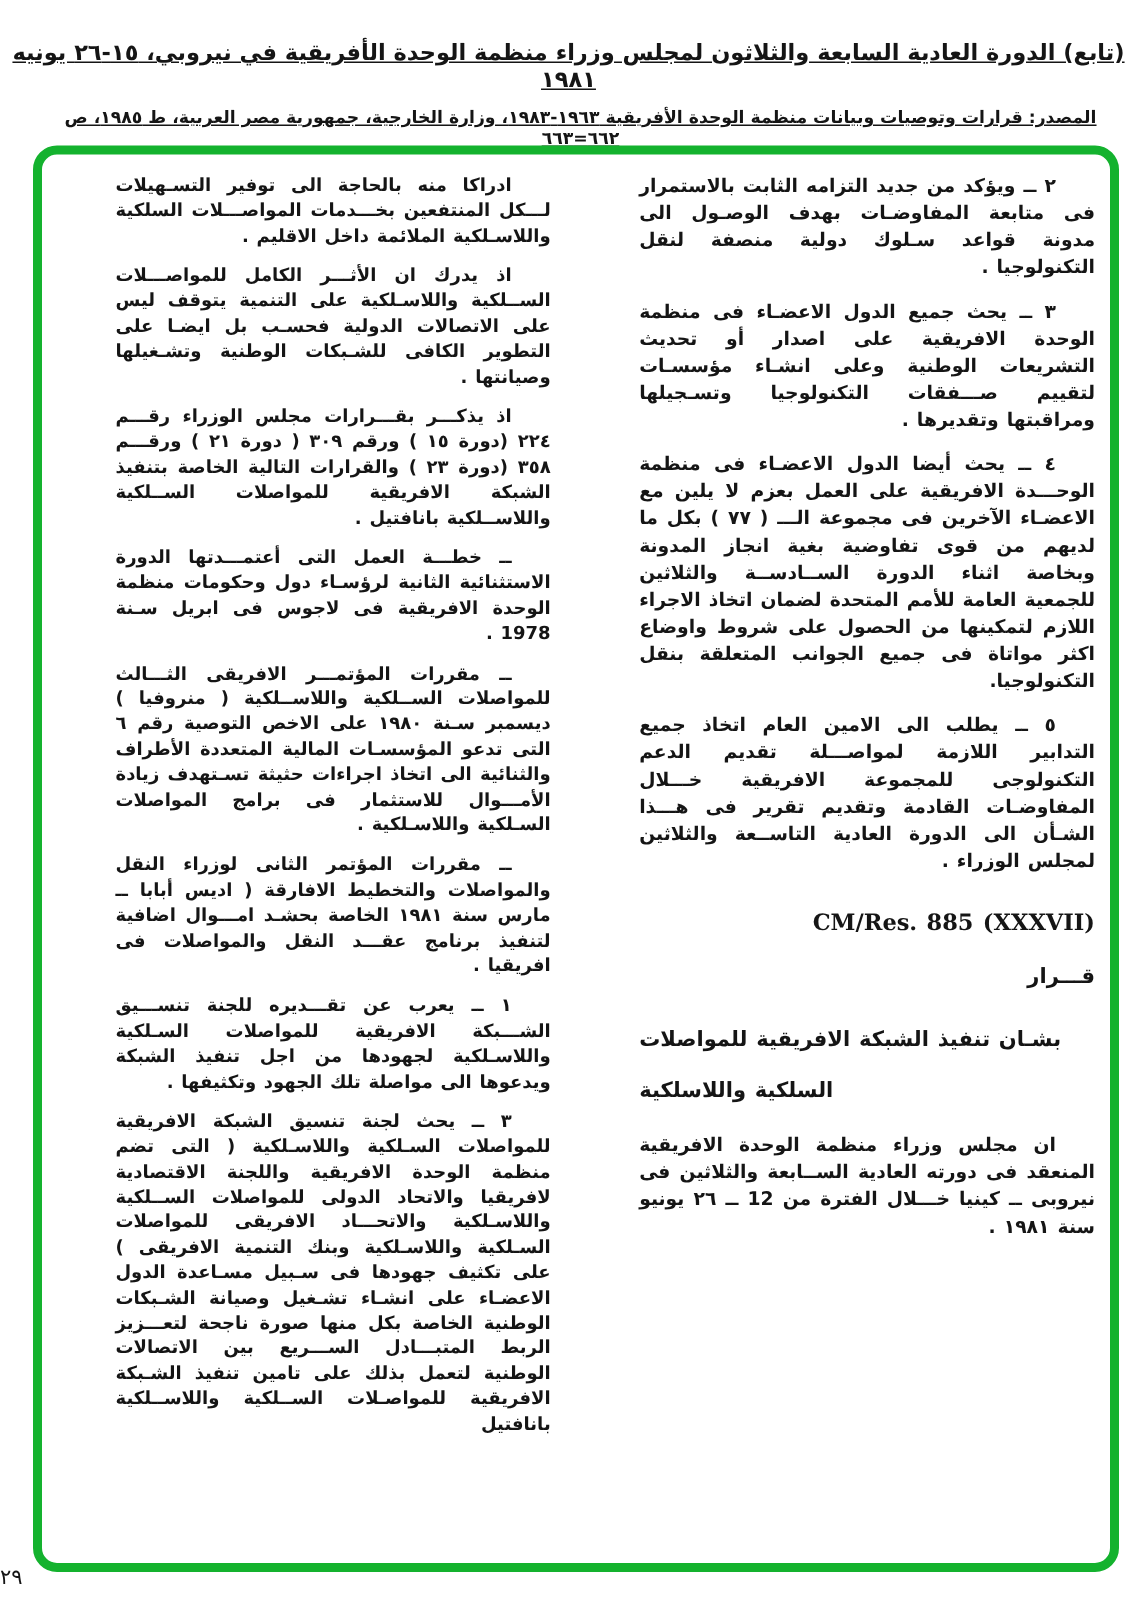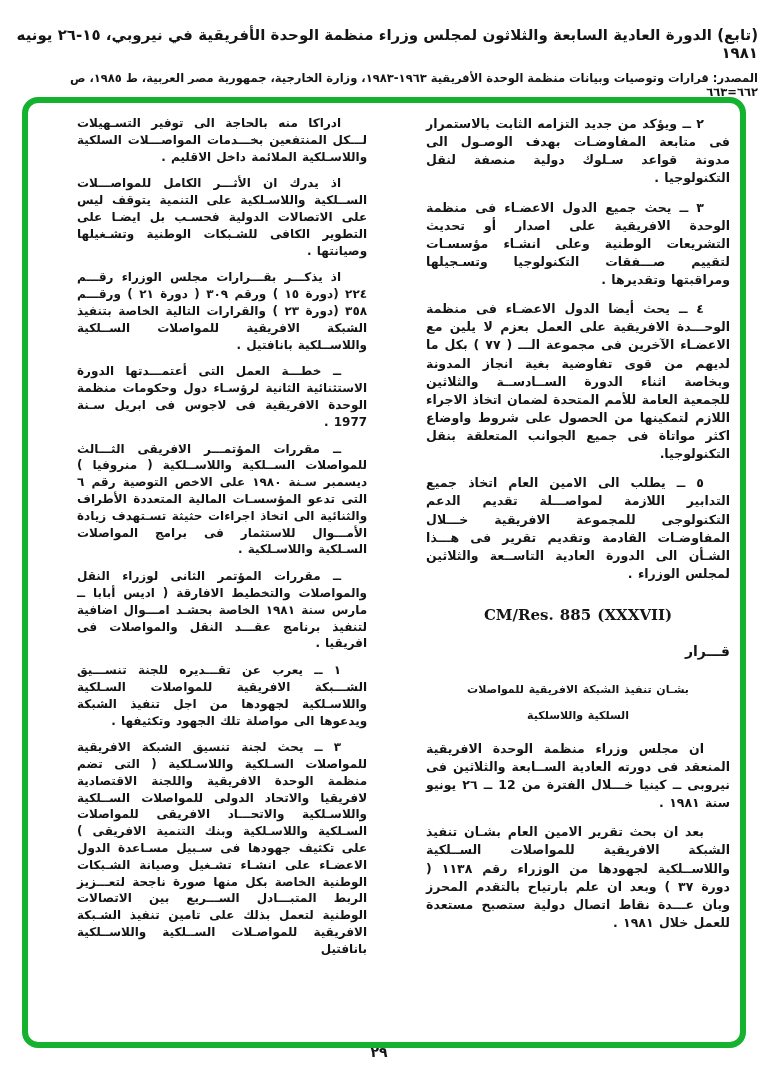--- a/index.html
+++ b/index.html
@@ -2,46 +2,46 @@
 <html lang="ar" style="--green: #14b22e; --ink: #151515; --paper: #ffffff;"><head>
 <meta charset="utf-8">
 <style>
   :root { --green:#14b22e; --ink:#151515; --paper:#ffffff; }
   * { margin:0; padding:0; box-sizing:border-box; }
   html,body { width:758px; height:1078px; background:var(--paper);
     font-family:"DejaVu Sans", sans-serif; color:var(--ink); }
   .page { position:relative; width:758px; height:1078px; overflow:hidden; }
 
   .doc-header { position:absolute; top:26px; left:0; right:0;
-    direction:rtl; }
+    text-align:center; direction:rtl;text-decoration:underline; }
   .doc-header .line1 { font-size:15px; font-weight:bold; letter-spacing:.2px; }
   .doc-header .line2 { font-size:11.5px; font-weight:bold; margin-top:9px;margin-left:16px; }
 
   .green-frame { position:absolute; left:22px; top:97px; width:724px; height:951px;
     border:6px solid var(--green); border-radius:16px; overflow:hidden;
     background:var(--paper); }
 
   .columns { display:flex; direction:rtl; gap:18px; padding:12px 10px 8px 8px;
     height:100%; }
   .col { direction:rtl; text-align:justify; font-weight:bold; color:var(--ink);margin-left:41px; }
   .col-right { width:352px; font-size:12.5px; line-height:1.45; }
   .col-left  { width:336px; font-size:12px;   line-height:1.4; }
 
   .para { margin-bottom:11px; text-indent:26px; word-spacing:1px; }
   .col-left .para { margin-bottom:10px; }
 
-  .res-ref { direction:ltr; text-align:center; font-family:"DejaVu Serif", serif;
+  .res-ref { direction:ltr; text-align:right; font-family:"DejaVu Serif", serif;
     font-size:15px; font-weight:bold; margin:22px 0 14px 0; text-indent:0; }
   .res-word { text-align:right; font-size:14px; font-weight:bold;
     margin:6px 0 16px 0; text-indent:0; letter-spacing:1px; }
-  .res-subject { text-align:center; font-size:11px; font-weight:bold;
+  .res-subject { text-align:left; font-size:14px; font-weight:bold;
     line-height:2.4; margin-bottom:10px; text-indent:0; }
 
   .page-number { position:absolute; left:0; right:0; top:1044px;
-    text-align:center; font-size:14px; font-weight:bold; }
+    text-align:left; font-size:14px; font-weight:normal; }
 </style>
 </head>
 <body>
 
 <div class="page">
 
   <div class="doc-header">
     <div class="line1">(تابع) الدورة العادية السابعة والثلاثون لمجلس وزراء منظمة الوحدة الأفريقية في نيروبي، ١٥-٢٦ يونيه ١٩٨١</div>
     <div class="line2">المصدر: قرارات وتوصيات وبيانات منظمة الوحدة الأفريقية ١٩٦٣-١٩٨٣، وزارة الخارجية، جمهورية مصر العربية، ط ١٩٨٥، ص ٦٦٢=٦٦٣</div>
   </div>
@@ -52,28 +52,27 @@
       <div class="col col-right">
         <p class="para">٢ ــ ويؤكد من جديد التزامه الثابت بالاستمرار فى متابعة المفاوضـات بهدف الوصـول الى مدونة قواعد سـلوك دولية منصفة لنقل التكنولوجيا .</p>
         <p class="para">٣ ــ يحث جميع الدول الاعضـاء فى منظمة الوحدة الافريقية على اصدار أو تحديث التشريعات الوطنية وعلى انشـاء مؤسسـات لتقييم صـــفقات التكنولوجيا وتسـجيلها ومراقبتها وتقديرها .</p>
         <p class="para">٤ ــ يحث أيضا الدول الاعضـاء فى منظمة الوحـــدة الافريقية على العمل بعزم لا يلين مع الاعضـاء الآخرين فى مجموعة الـــ ( ٧٧ ) بكل ما لديهم من قوى تفاوضية بغية انجاز المدونة وبخاصة اثناء الدورة الســادســة والثلاثين للجمعية العامة للأمم المتحدة لضمان اتخاذ الاجراء اللازم لتمكينها من الحصول على شروط واوضاع اكثر مواتاة فى جميع الجوانب المتعلقة بنقل التكنولوجيا.</p>
         <p class="para">٥ ــ يطلب الى الامين العام اتخاذ جميع التدابير اللازمة لمواصـــلة تقديم الدعم التكنولوجى للمجموعة الافريقية خـــلال المفاوضـات القادمة وتقديم تقرير فى هـــذا الشـأن الى الدورة العادية التاســعة والثلاثين لمجلس الوزراء .</p>
         <p class="para res-ref">CM/Res. 885 (XXXVII)</p>
         <p class="para res-word">قـــرار</p>
         <p class="para res-subject"><span>بشـان تنفيذ الشبكة الافريقية للمواصلات</span><br>
         <span>السلكية واللاسلكية</span></p>
         <p class="para">ان مجلس وزراء منظمة الوحدة الافريقية المنعقد فى دورته العادية الســابعة والثلاثين فى نيروبى ــ كينيا خـــلال الفترة من 12 ــ ٢٦ يونيو سنة ١٩٨١ .</p>
-        <p class="para">بعد ان بحث تقرير الامين العام بشـان تنفيذ الشبكة الافريقية للمواصلات الســلكية واللاســلكية لجهودها من الوزراء رقم ١١٣٨ ( دورة ٣٧ ) وبعد ان علم بارتياح بالتقدم المحرز وبان عـــدة نقاط اتصال دولية ستصبح مستعدة للعمل خلال ١٩٨١ .</p>
       </div>
 
       <div class="col col-left">
         <p class="para">ادراكا منه بالحاجة الى توفير التسـهيلات لـــكل المنتفعين بخـــدمات المواصـــلات السلكية واللاسـلكية الملائمة داخل الاقليم .</p>
         <p class="para">اذ يدرك ان الأثـــر الكامل للمواصـــلات الســلكية واللاسـلكية على التنمية يتوقف ليس على الاتصالات الدولية فحسـب بل ايضـا على التطوير الكافى للشـبكات الوطنية وتشـغيلها وصيانتها .</p>
         <p class="para">اذ يذكـــر بقـــرارات مجلس الوزراء رقـــم ٢٢٤ (دورة ١٥ ) ورقم ٣٠٩ ( دورة ٢١ ) ورقـــم ٣٥٨ (دورة ٢٣ ) والقرارات التالية الخاصة بتنفيذ الشبكة الافريقية للمواصلات الســلكية واللاســلكية بانافتيل .</p>
-        <p class="para">ــ خطـــة العمل التى أعتمـــدتها الدورة الاستثنائية الثانية لرؤسـاء دول وحكومات منظمة الوحدة الافريقية فى لاجوس فى ابريل سـنة 1977 .</p>
+        <p class="para">ــ خطـــة العمل التى أعتمـــدتها الدورة الاستثنائية الثانية لرؤسـاء دول وحكومات منظمة الوحدة الافريقية فى لاجوس فى ابريل سـنة 1978 .</p>
         <p class="para">ــ مقررات المؤتمـــر الافريقى الثـــالث للمواصلات الســلكية واللاســلكية ( منروفيا ) ديسمبر سـنة ١٩٨٠ على الاخص التوصية رقم ٦ التى تدعو المؤسسـات المالية المتعددة الأطراف والثنائية الى اتخاذ اجراءات حثيثة تسـتهدف زيادة الأمـــوال للاستثمار فى برامج المواصلات السـلكية واللاسـلكية .</p>
         <p class="para">ــ مقررات المؤتمر الثانى لوزراء النقل والمواصلات والتخطيط الافارقة ( اديس أبابا ــ مارس سنة ١٩٨١ الخاصة بحشـد امـــوال اضافية لتنفيذ برنامج عقـــد النقل والمواصلات فى افريقيا .</p>
         <p class="para">١ ــ يعرب عن تقـــديره للجنة تنســـيق الشـــبكة الافريقية للمواصلات السـلكية واللاسـلكية لجهودها من اجل تنفيذ الشبكة ويدعوها الى مواصلة تلك الجهود وتكثيفها .</p>
         <p class="para">٣ ــ يحث لجنة تنسيق الشبكة الافريقية للمواصلات السـلكية واللاسـلكية ( التى تضم منظمة الوحدة الافريقية واللجنة الاقتصادية لافريقيا والاتحاد الدولى للمواصلات الســلكية واللاسـلكية والاتحـــاد الافريقى للمواصلات السـلكية واللاسـلكية وبنك التنمية الافريقى ) على تكثيف جهودها فى سـبيل مسـاعدة الدول الاعضـاء على انشـاء تشـغيل وصيانة الشـبكات الوطنية الخاصة بكل منها صورة ناجحة لتعـــزيز الربط المتبـــادل الســـريع بين الاتصالات الوطنية لتعمل بذلك على تامين تنفيذ الشـبكة الافريقية للمواصـلات الســلكية واللاســلكية بانافتيل</p>
       </div>
 
     </div>
   </div>
 
   <div class="page-number">٢٩</div>

